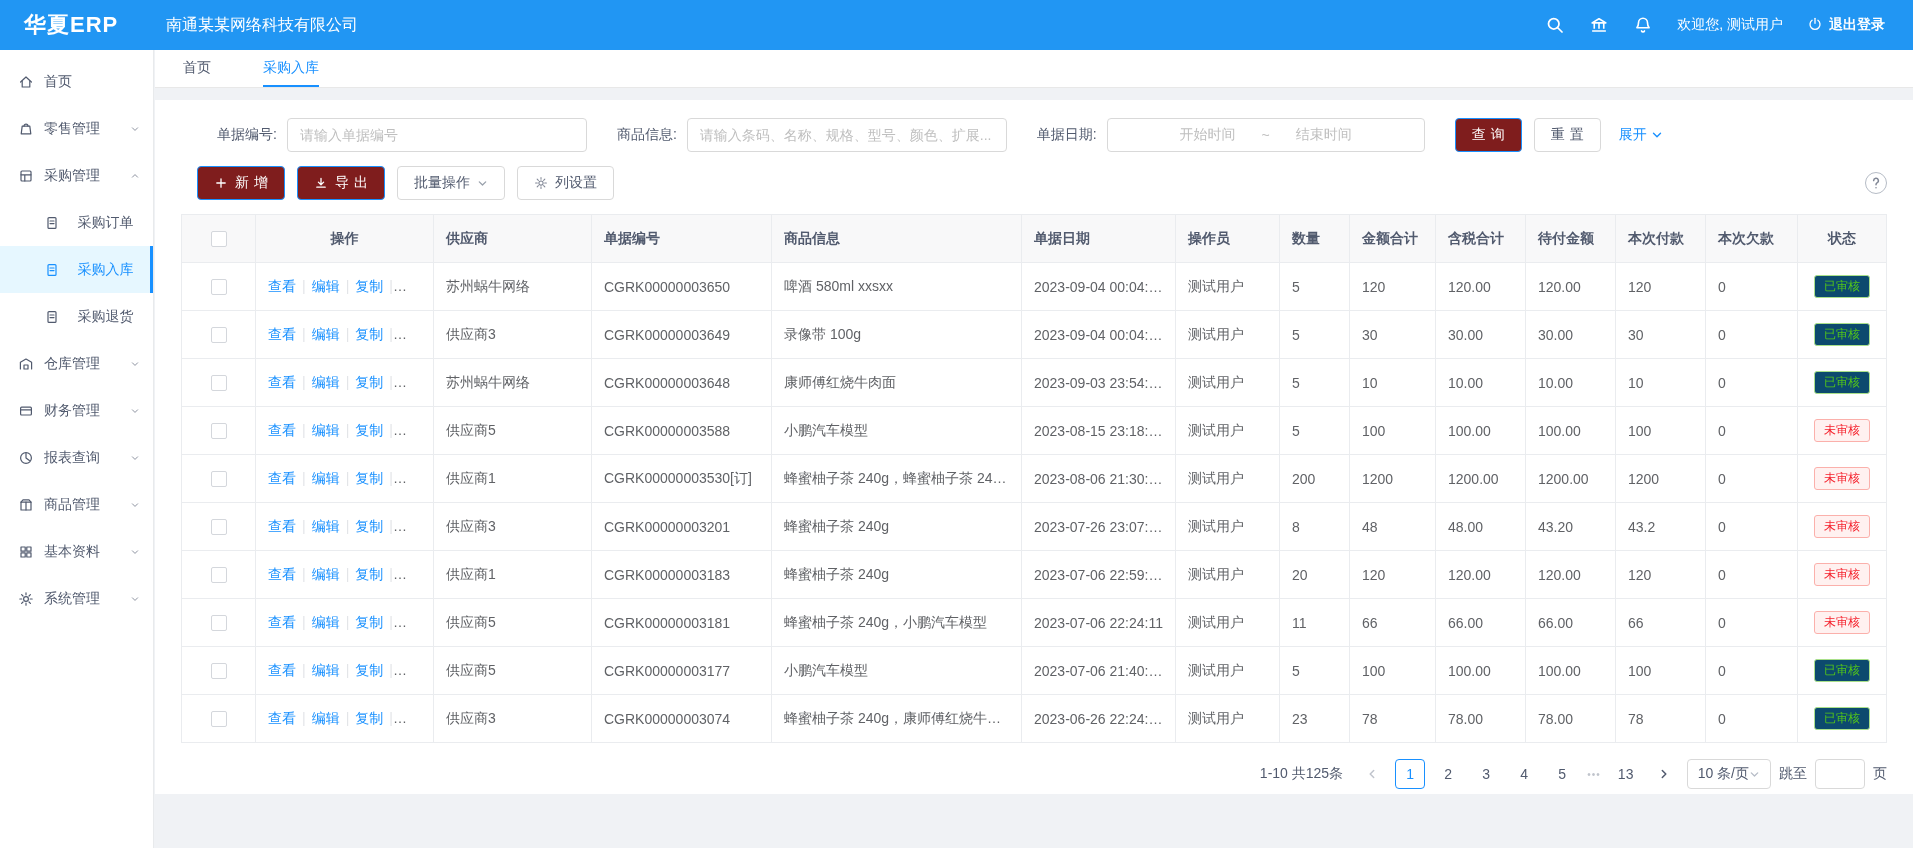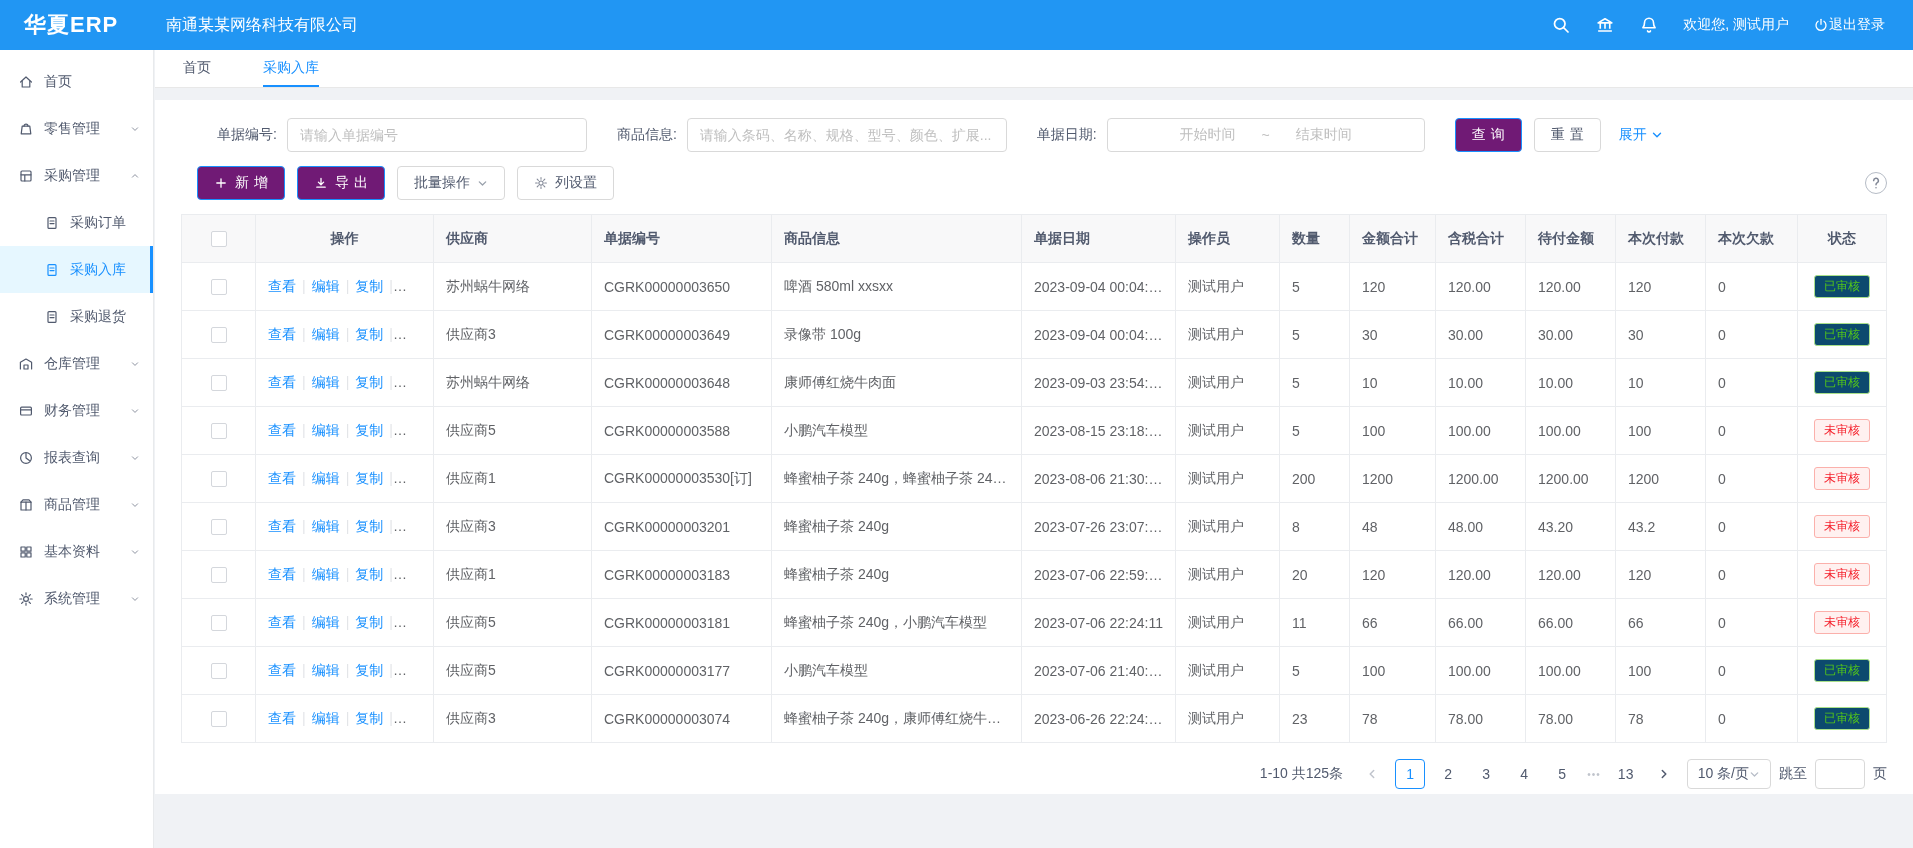--- a/index.html
+++ b/index.html
@@ -15,36 +15,36 @@
   
   .header {
     position: absolute; top: 0; left: 0; width: 1913px; height: 50px;
     background: #2196f3; display: flex; align-items: center; z-index: 30; color: #fff;
   }
   .logo { width: 166px; padding-left: 24px; font-size: 22px; font-weight: bold; letter-spacing: 1px; }
   .company { font-size: 16px; }
   .header-right { margin-left: auto; display: flex; align-items: center; gap: 24px; padding-right: 28px; }
   .hicon { width: 20px; height: 20px; color: #fff; cursor: pointer; }
   .welcome { font-size: 14px; }
-  .logout { display: inline-flex; align-items: center; font-size: 14px; cursor: pointer; }
+  .logout { display: inline-flex; align-items: flex-start; gap: 6px; font-size: 14px; cursor: pointer; font-weight: bold; }
   .logout .hicon { width: 16px; height: 16px; }
 
   
   .sidebar {
     position: absolute; top: 50px; left: 0; bottom: 0; width: 154px;
     background: #fff; border-right: 1px solid #e8eaec; z-index: 20; padding-top: 8px;
   }
   .side-item {
     height: 47px; display: flex; align-items: center; padding: 0 12px 0 18px;
     cursor: pointer; color: #515a6e; font-size: 14px; position: relative; white-space: nowrap;
   }
   .side-item .sicon { width: 16px; height: 16px; margin-right: 10px; color: #515a6e; flex: none; }
   .side-item .slabel { flex: 1 1 auto; overflow: hidden; }
   .side-item .scaret { width: 12px; height: 12px; color: #808695; flex: none; }
-  .side-item.sub { padding-left: 44px; }
+  .side-item.sub { padding-left: 44px; text-align: center; }
   .side-item.active { background: #e6f7ff; color: #1890ff; }
   .side-item.active .sicon { color: #1890ff; }
   .side-item.active::after { content: ""; position: absolute; right: 0; top: 0; bottom: 0; width: 3px; background: #1890ff; }
 
   
   .main { position: absolute; top: 50px; left: 155px; right: 0; bottom: 0; background: #f0f2f5; overflow: hidden; }
   .tabbar { height: 38px; background: #fff; border-bottom: 1px solid #e8e8e8; display: flex; gap: 52px; padding-left: 28px; }
   .tab { display: flex; align-items: center; font-size: 14px; color: #515a6e; cursor: pointer; border-bottom: 2px solid transparent; }
   .tab.active { color: #1890ff; border-bottom-color: #1890ff; }
 
@@ -64,21 +64,21 @@
   .date-range {
     width: 318px; height: 34px; border: 1px solid #d9d9d9; border-radius: 4px;
     display: flex; align-items: center; justify-content: center; gap: 26px;
     color: #bfbfbf; font-size: 14px; cursor: pointer; background: #fff;
   }
   .btn {
     height: 34px; padding: 0 16px; border-radius: 4px; border: 1px solid #d9d9d9;
     background: #fff; color: #515a6e; font-size: 14px; display: inline-flex; align-items: center;
     gap: 7px; cursor: pointer; font-family: inherit; white-space: nowrap;
   }
-  .btn.primary { background: #701a75; border-color: #1890ff; color: #fff; }
+  .btn.primary { background: #7f1d1d; border-color: #1890ff; color: #fff; }
   .btn .bicon { width: 14px; height: 14px; }
   .sp-label { letter-spacing: 5px; margin-right: -5px; }
   .ml2 { margin-left: 30px; }
   .mlsm { margin-left: 12px; }
   .expand-link { color: #1890ff; display: inline-flex; align-items: center; gap: 4px; margin-left: 18px; cursor: pointer; font-size: 14px; }
   .expand-link .icon { width: 12px; height: 12px; }
 
   
   .toolbar { display: flex; align-items: center; gap: 12px; margin-top: 14px; padding-left: 16px; }
   .help { margin-left: auto; width: 22px; height: 22px; border: 1px solid #b6bcc6; border-radius: 50%; color: #808695; cursor: pointer; }

